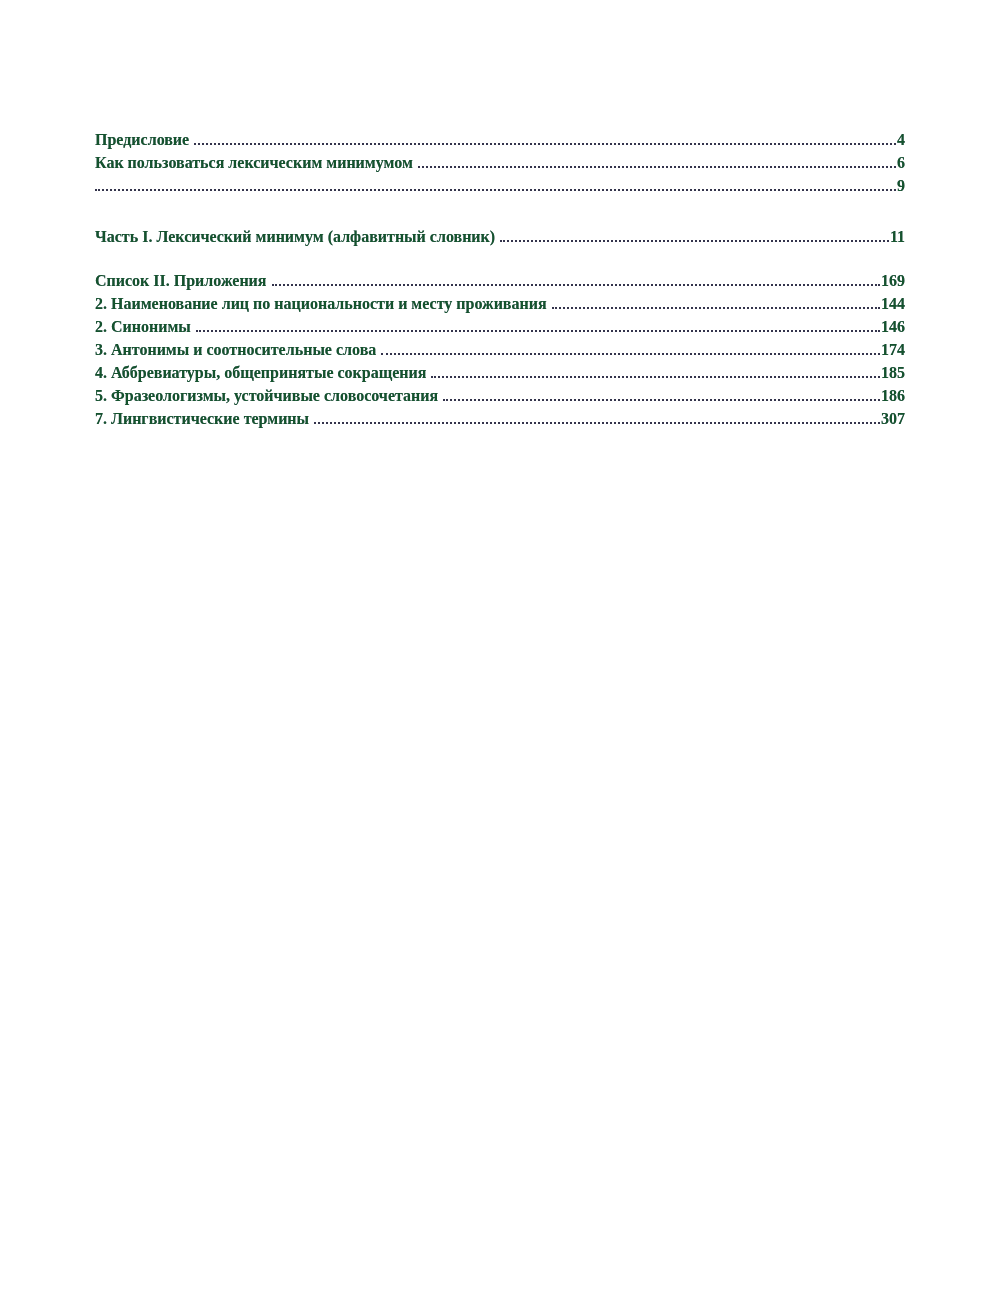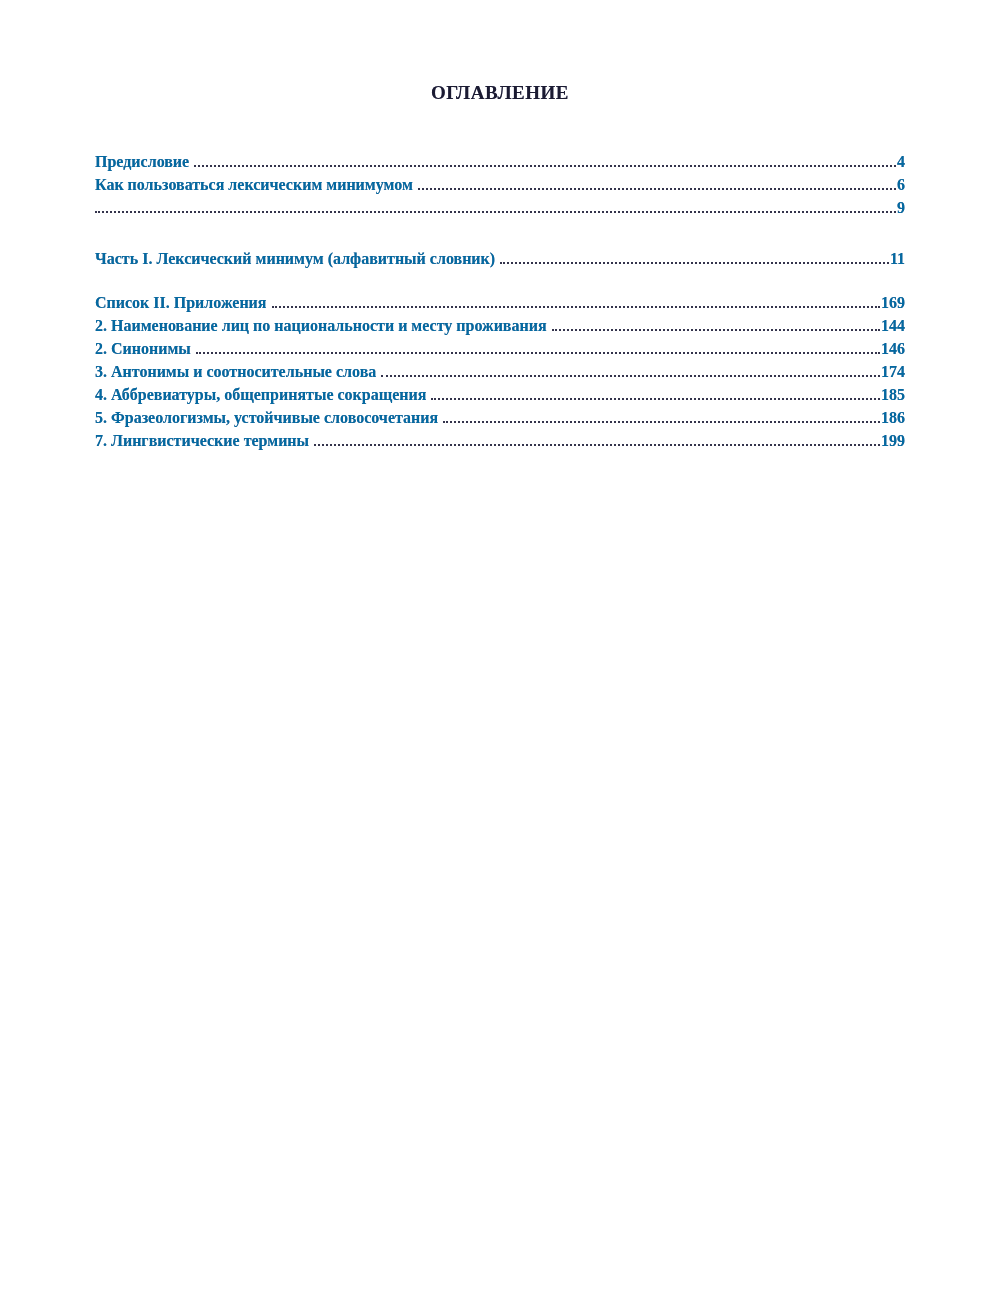--- a/index.html
+++ b/index.html
@@ -28,21 +28,21 @@
   .toc { margin-top: 44px; }
   .toc-section { width: 100%; }
   .toc-section-part1 { margin-top: 28px; }
   .toc-section-part2 { margin-top: 21px; }
   .toc-row {
     display: flex;
     align-items: flex-end;
     height: 23px;
     font-size: 16px;
     font-weight: bold;
-    color: #0369a1;
+    color: #14532d;
     text-shadow: 0 0 0.5px rgba(35, 35, 90, 0.5);
   }
   .toc-label {
     white-space: nowrap;
     padding-right: 5px;
   }
   .toc-leader {
     flex: 1 1 auto;
     min-width: 12px;
     border-bottom: 2px dotted #34344c;
@@ -52,21 +52,20 @@
     white-space: nowrap;
     padding-left: 1px;
     text-align: right;
   }
 </style>
 </head>
 <body>
 
 <div class="page">
 
-  <h1 class="toc-title">ОГЛАВЛЕНИЕ</h1>
 
   <div class="toc">
 
     <div class="toc-section toc-section-front">
 
         <div class="toc-row">
           <span class="toc-label">Предисловие</span>
           <span class="toc-leader"></span>
           <span class="toc-page">4</span>
         </div>
@@ -127,18 +126,18 @@
         <div class="toc-row">
           <span class="toc-label">5. Фразеологизмы, устойчивые словосочетания</span>
           <span class="toc-leader"></span>
           <span class="toc-page">186</span>
         </div>
 
 
         <div class="toc-row">
           <span class="toc-label">7. Лингвистические термины</span>
           <span class="toc-leader"></span>
-          <span class="toc-page">199</span>
+          <span class="toc-page">307</span>
         </div>
       </div>
 
   </div>
 </div>
 
 </body></html>

